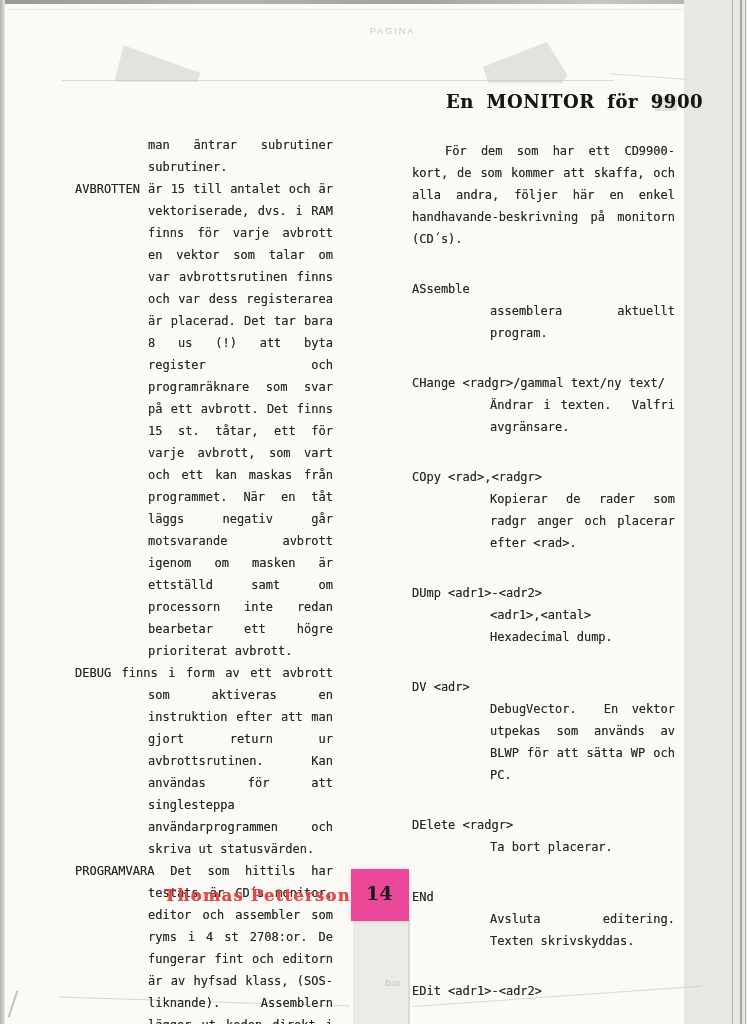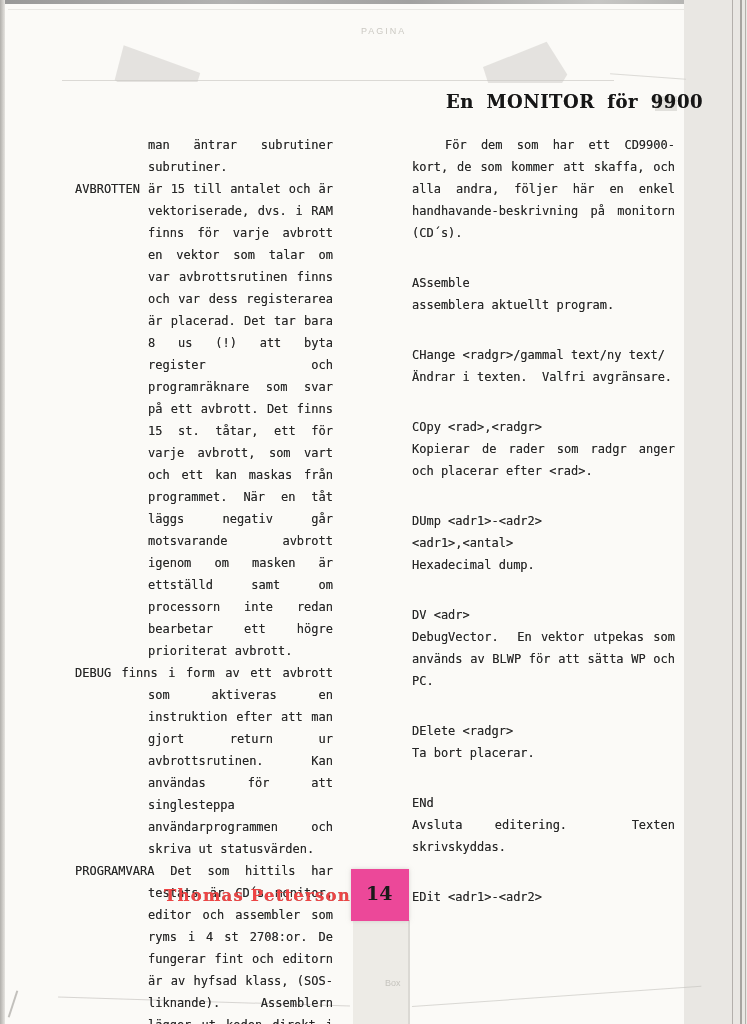--- a/index.html
+++ b/index.html
@@ -21,46 +21,46 @@
   .right-band .vline1 { position:absolute; left:48px; top:0; width:1px; height:100%; background:#a5a19c; opacity:.8; }
   .right-band .vline2 { position:absolute; left:56px; top:0; width:2px; height:100%; background:#96938e; opacity:.8; }
   .right-band .vline3 { position:absolute; left:61px; top:0; width:1px; height:100%; background:#b3b0ab; }
   .tape { position:absolute; background:#e2e0dc; opacity:.92; }
   .tape-left { left:112px; top:44px; width:90px; height:38px;
     clip-path:polygon(3% 95%, 13% 3%, 98% 76%, 95% 100%, 6% 100%); }
   .tape-right { left:483px; top:41px; width:86px; height:42px;
     clip-path:polygon(0% 62%, 74% 2%, 98% 80%, 92% 100%, 6% 100%); }
   .paste-line { position:absolute; left:62px; top:80px; width:552px; height:1px; background:#c9c7c3; opacity:.65; }
   .paste-line2 { position:absolute; left:610px; top:76px; width:76px; height:1px; background:#cfcdc9; opacity:.7; transform:rotate(4deg); }
-  .watermark { position:absolute; left:361px; top:26px; font-size:9px; letter-spacing:2px;
+  .watermark { position:absolute; left:370px; top:26px; font-size:9px; letter-spacing:2px;
     color:#cbc9c3; font-family:"Liberation Sans", sans-serif; }
   .title-smudge { position:absolute; left:655px; top:96px; width:22px; height:15px; background:#dbd9d5; opacity:.8; }
   .bottom-strip { position:absolute; left:353px; top:920px; width:57px; height:104px;
     background:#edebe6; border-right:2px solid #dbd9d4; }
   .stray-text { position:absolute; left:385px; top:978px; font-size:9px; color:#c6c4be;
     font-family:"Liberation Sans", sans-serif; }
   .diag1 { position:absolute; left:58px; top:1001px; width:292px; height:1px; background:#bfbdb9; opacity:.6; transform:rotate(1.8deg); }
   .diag2 { position:absolute; left:412px; top:1006px; width:290px; height:1px; background:#c3c1bc; opacity:.6; transform:rotate(-4deg); transform-origin:left center; }
   .corner-mark { position:absolute; left:12px; top:990px; width:2px; height:28px; background:#a9a7a3; opacity:.7; transform:rotate(18deg); }
   
   .page-title {
     position:absolute; left:446px; top:91px; white-space:nowrap;
     font-family:"DejaVu Serif", serif; font-weight:bold; font-size:18px;
     letter-spacing:.5px; word-spacing:6px; color:#161616;
     text-shadow:0 0 .5px rgba(20,20,20,.55);
   }
   .mono-text { font-size:12px; line-height:22px; text-shadow:0 0 .4px rgba(35,35,35,.5); }
   .col-left { position:absolute; left:75px; top:134px; width:258px; }
   .entry { text-align:justify; padding-left:73px; text-indent:-73px; }
   .entry.no-label { text-indent:0; }
-  .col-right { position:absolute; left:412px; top:134px; width:263px; }
+  .col-right { position:absolute; left:412px; top:140px; width:263px; }
   .intro { text-align:justify; text-indent:33px; margin-bottom:24px; }
   .cmd { margin-top:13px; }
   .cmd-name { white-space:pre;margin-top:28px; }
-  .cmd-desc { text-align:justify; white-space:pre-wrap; }
+  .cmd-desc { margin-left:78px; text-align:justify; white-space:pre-wrap; }
   .footer-author {
     position:absolute; left:164px; top:886px; white-space:nowrap;
     font-family:"DejaVu Serif", serif; font-weight:bold; font-size:16.5px;
     letter-spacing:1.2px; color:#ef4444; text-shadow:0 0 .5px rgba(20,20,20,.5);
   }
   .pagenum-box { position:absolute; left:351px; top:869px; width:58px; height:52px;
     background:#ec4899; box-shadow:0 0 4px rgba(180,178,172,.5); }
   .pagenum { position:absolute; left:15px; top:13px;
     font-family:"DejaVu Serif", serif; font-weight:bold; font-size:19px; color:#1a1a1a; }
 </style>

